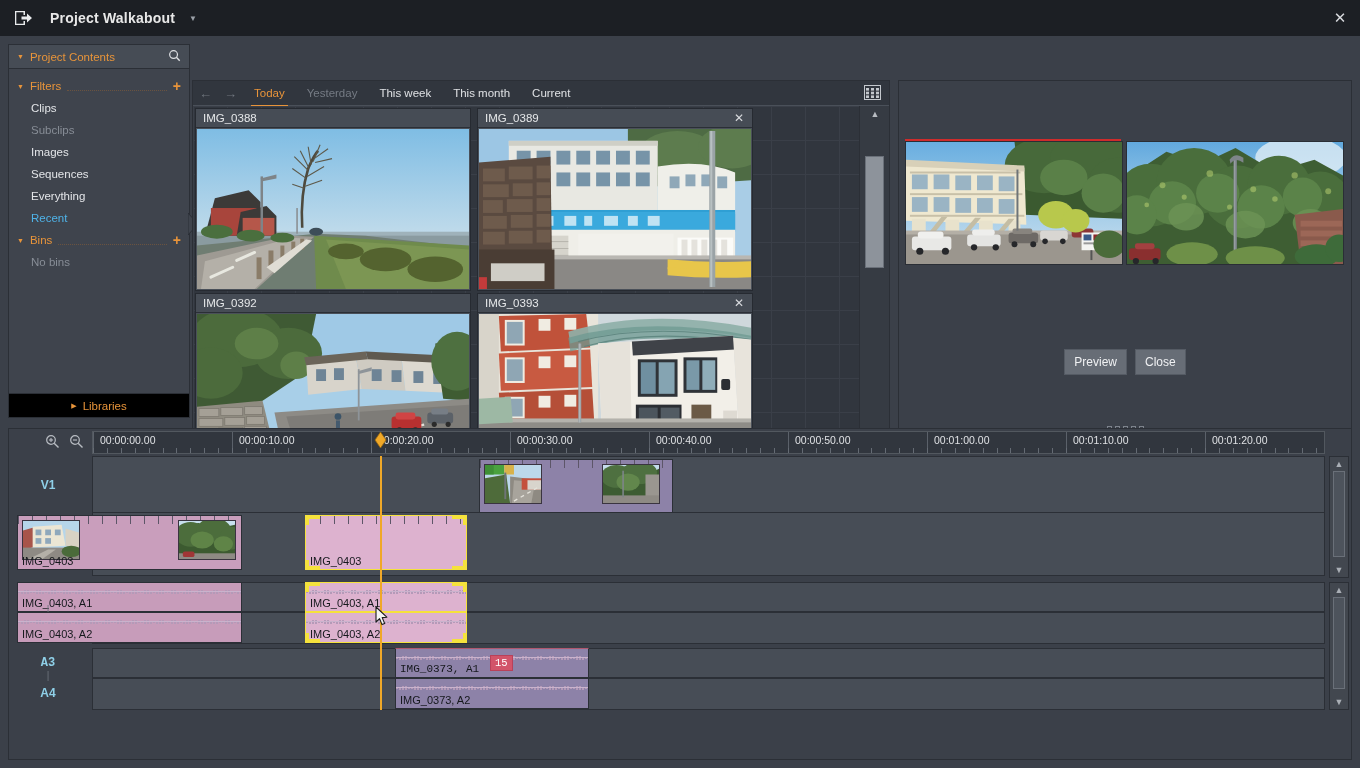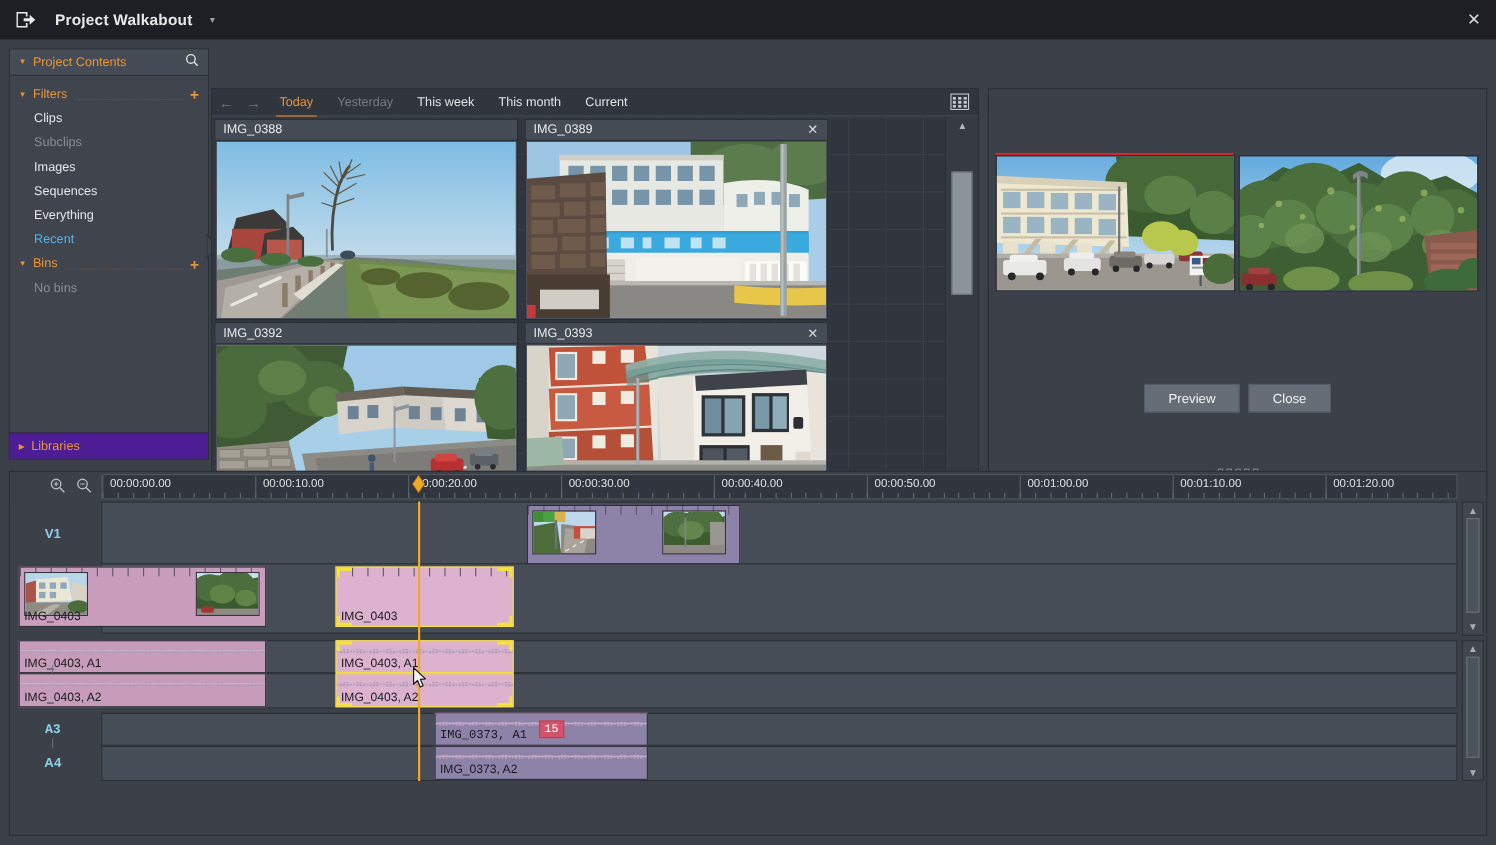--- a/index.html
+++ b/index.html
@@ -43,22 +43,22 @@
   .sb-body { flex:1; background:#3f444d; padding-top:6px; }
   .sb-group { display:flex; align-items:center; padding:0 8px; height:22px; }
   .sb-group .tri { color:#e8943a; font-size:7px; margin-right:6px; }
   .sb-group-label { color:#e8943a; font-size:11.5px; }
   .sb-dots { flex:1; border-bottom:1px dotted #6a5340; margin:0 6px; height:9px; }
   .sb-plus { color:#e8943a; font-size:14px; line-height:12px; font-weight:bold; }
   .sb-item { height:22px; display:flex; align-items:center; padding-left:22px;
     color:#e3e5e8; font-size:11.5px; }
   .sb-item.dim { color:#878d96; }
   .sb-item.sel { color:#4fb3e8; }
-  .sb-foot { height:24px; border-top:1px solid #2b2f36; background:#4c1d95;
-    display:flex; align-items:center; padding:0 8px; }
+  .sb-foot { height:24px; border-top:1px solid #2b2f36; background:#000000;
+    display:flex; align-items:center; padding:0 8px;justify-content:center; }
   .sb-foot .tri { color:#e8943a; font-size:7px; margin-right:6px; }
   .sb-foot-label { color:#e8943a; font-size:11.5px; }
   .sb-notch { position:absolute; right:-9px; top:168px; width:10px; height:22px; }
 
   
   .browser { position:absolute; left:192px; top:44px; width:698px; height:372px;
     background:#31363e; border:1px solid #2b2f36; }
   .br-bar { height:25px; display:flex; align-items:center; position:relative;
     background:#31363e; border-bottom:1px solid #4a5059; }
   .br-arrow { color:#6f757e; font-size:13px; padding:0 6px; }
@@ -100,21 +100,21 @@
   .vw-flag { width:13px; height:19px; margin-right:8px; }
   .vw-title { color:#e6e8ea; font-size:12px; }
   .vw-sub { color:#4fb3e8; font-size:12px; margin-left:9px; }
   .vw-canvas { position:absolute; left:0; top:26px; right:0; height:156px; background:#3b4049; }
   .vw-pair { position:absolute; left:6px; top:60px; width:442px; height:90px; display:flex; }
   .vw-img { position:relative; width:219px; height:124px; overflow:hidden; margin-right:3px;
     border:1px solid #2a2e35; }
   .vw-img svg { display:block; width:100%; height:100%; }
   .vw-redline { position:absolute; left:6px; top:58px; width:216px; height:2px; background:#cf2c2c; }
   .vw-btns { position:absolute; left:0; right:0; top:268px; display:flex; justify-content:center; gap:8px; }
-  .vw-btn { background:#676d76; color:#f0f1f3; font-size:12px; padding:5px 21px;
+  .vw-btn { background:#676d76; color:#f0f1f3; font-size:12px; padding:5px 9px;
     border:1px solid #555b64; }
   .vw-grip { position:absolute; left:0; right:0; top:345px; display:flex;
     align-items:center; justify-content:center; }
   .vw-grip .line { flex:1; height:1px; background:#4a5059; }
   .vw-grip .dots { display:flex; gap:3px; padding:0 6px; }
   .vw-grip .dots i { width:5px; height:5px; border:1px solid #7d838c; display:block; }
   .vw-ruler { position:absolute; left:8px; right:8px; top:355px; height:20px;
     background:#31363e; border:1px solid #52585f; display:flex; }
   .vw-rcell { flex:1; position:relative; border-right:1px solid #52585f;
     color:#dfe1e4; font-size:10.5px; padding:3px 0 0 6px; }

